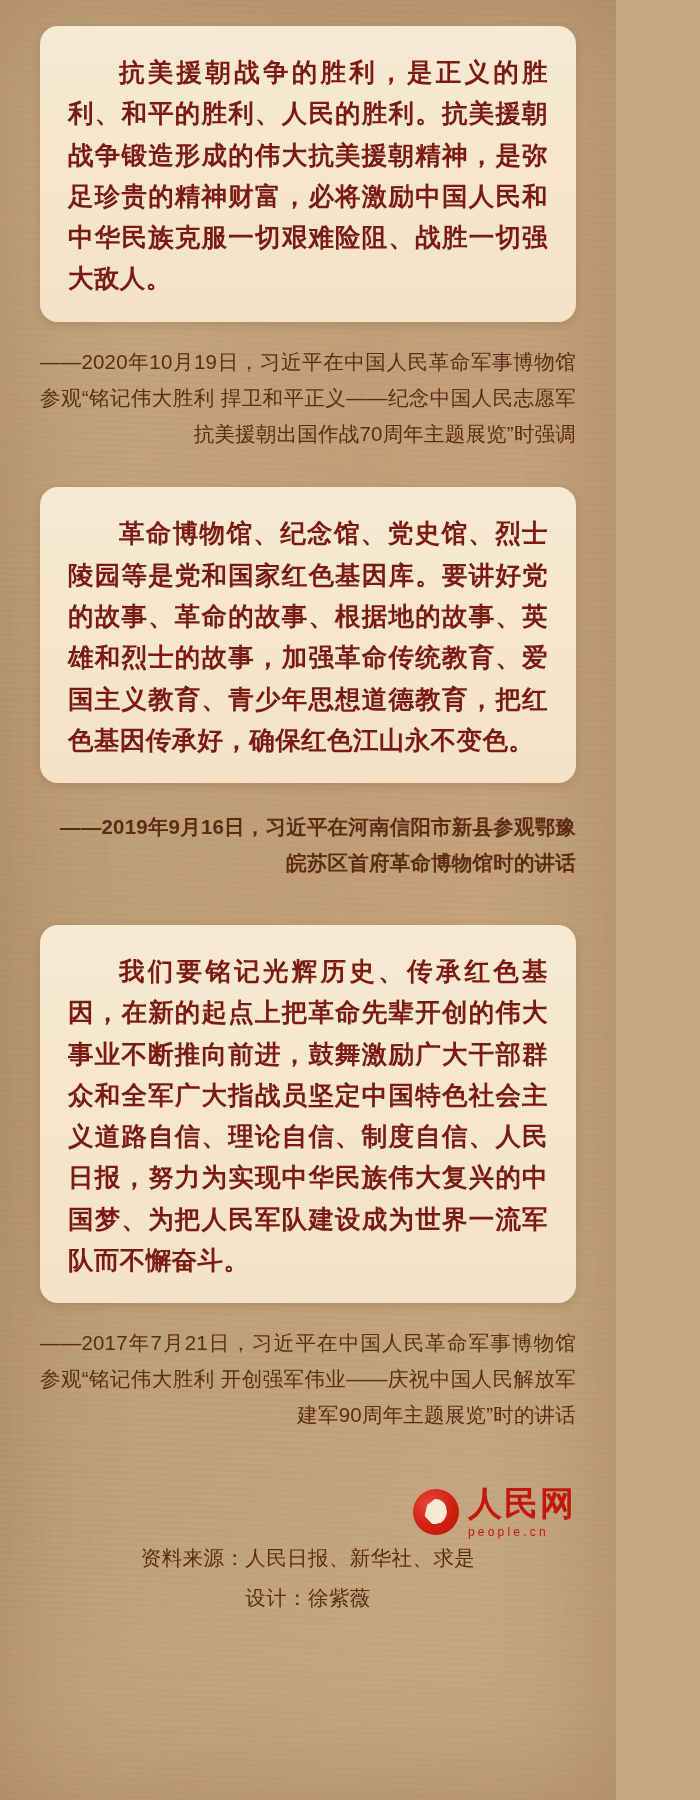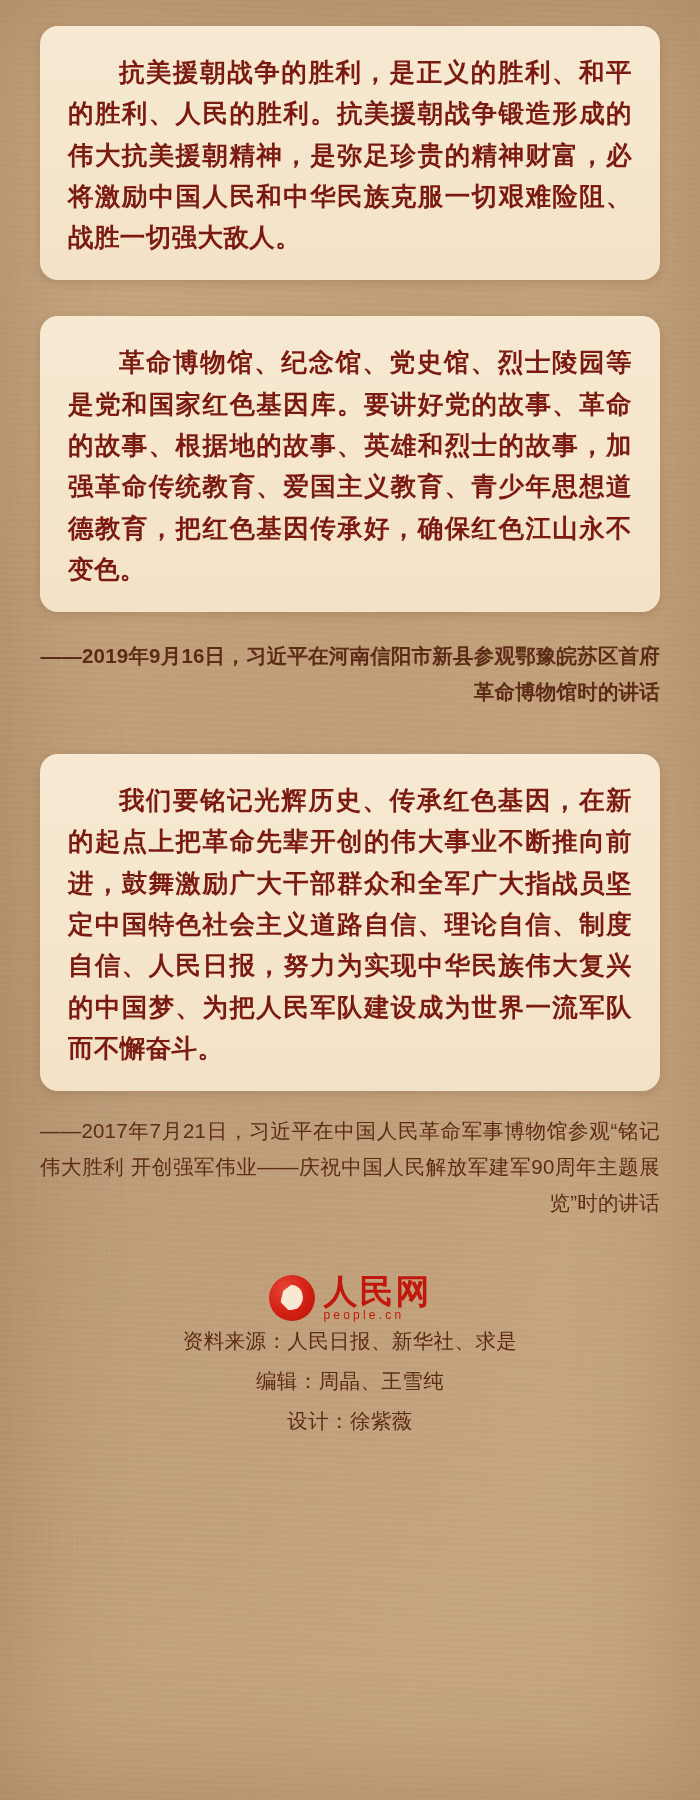--- a/index.html
+++ b/index.html
@@ -7,21 +7,21 @@
     padding: 0;
   }
   body {
     width: 700px;
     height: 1800px;
     font-family: "Liberation Sans", sans-serif;
     background: #c8a882;
   }
   #page {
     position: relative;
-    width: 700px;
+    width: 616px;
     height: 1800px;
     overflow: hidden;
     background:
       radial-gradient(ellipse at 20% 12%, rgba(255,241,220,0.42) 0%, rgba(255,241,220,0) 45%),
       radial-gradient(ellipse at 85% 40%, rgba(255,236,210,0.30) 0%, rgba(255,236,210,0) 50%),
       radial-gradient(ellipse at 30% 78%, rgba(255,240,218,0.28) 0%, rgba(255,240,218,0) 48%),
       linear-gradient(160deg, #d9b98f 0%, #cfa97d 18%, #c89f72 38%, #c49a6d 55%, #bf9366 72%, #b9letter 100%),
       linear-gradient(#c39b70, #c39b70);
     box-sizing: border-box;
   }
@@ -95,21 +95,21 @@
   }
   .spacer-1 { height: 36px; }
   .spacer-2 { height: 44px; }
   .top-spacer { height: 26px; }
 
   
   .logo-wrap {
     margin-top: 54px;
     display: flex;
     align-items: center;
-    justify-content: center;
+    justify-content: flex-end;
     gap: 9px;
   }
   .logo-mark {
     width: 46px;
     height: 46px;
     border-radius: 50%;
     background: radial-gradient(circle at 35% 32%, #e8463a 0%, #d21f12 55%, #b3170c 100%);
     position: relative;
     flex: none;
   }
@@ -136,20 +136,21 @@
     font-weight: bold;
     font-size: 34px;
     color: #c2170c;
     letter-spacing: 2px;
   }
   .logo-en {
     font-family: "Liberation Sans", sans-serif;
     font-size: 12px;
     color: #c2170c;
     letter-spacing: 3.2px;
+    margin-top: 5px;
   }
 
   .footer {
     text-align: center;
   }
   .footer-line {
     font-family: "Liberation Sans", sans-serif;
     color: #5c2b16;
     font-size: 20.5px;
     line-height: 1.95;
@@ -161,20 +162,21 @@
 <body>
 
 <div id="page">
   <div class="content">
 
     <div class="top-spacer"></div>
 
     <div class="quote-card">
       <p class="quote-text">抗美援朝战争的胜利，是正义的胜利、和平的胜利、人民的胜利。抗美援朝战争锻造形成的伟大抗美援朝精神，是弥足珍贵的精神财富，必将激励中国人民和中华民族克服一切艰难险阻、战胜一切强大敌人。</p>
     </div>
+    <p class="attribution attr-block-1">——2020年10月19日，习近平在中国人民革命军事博物馆参观“铭记伟大胜利 捍卫和平正义——纪念中国人民志愿军抗美援朝出国作战70周年主题展览”时强调</p>
 
     <div class="spacer-1"></div>
 
     <div class="quote-card">
       <p class="quote-text">革命博物馆、纪念馆、党史馆、烈士陵园等是党和国家红色基因库。要讲好党的故事、革命的故事、根据地的故事、英雄和烈士的故事，加强革命传统教育、爱国主义教育、青少年思想道德教育，把红色基因传承好，确保红色江山永不变色。</p>
     </div>
     <p class="attribution attr-block-2">——2019年9月16日，习近平在河南信阳市新县参观鄂豫皖苏区首府革命博物馆时的讲话</p>
 
     <div class="spacer-2"></div>
 
@@ -186,18 +188,17 @@
     <div class="logo-wrap">
       <span class="logo-mark"></span>
       <span class="logo-textblock">
         <span class="logo-cn">人民网</span>
         <span class="logo-en">people.cn</span>
       </span>
     </div>
 
     <div class="footer">
       <p class="footer-line">资料来源：人民日报、新华社、求是</p>
-      <p class="footer-line">编辑：周晶、王雪纯</p>
       <p class="footer-line">设计：徐紫薇</p>
     </div>
 
   </div>
 </div>
 
 </body></html>

